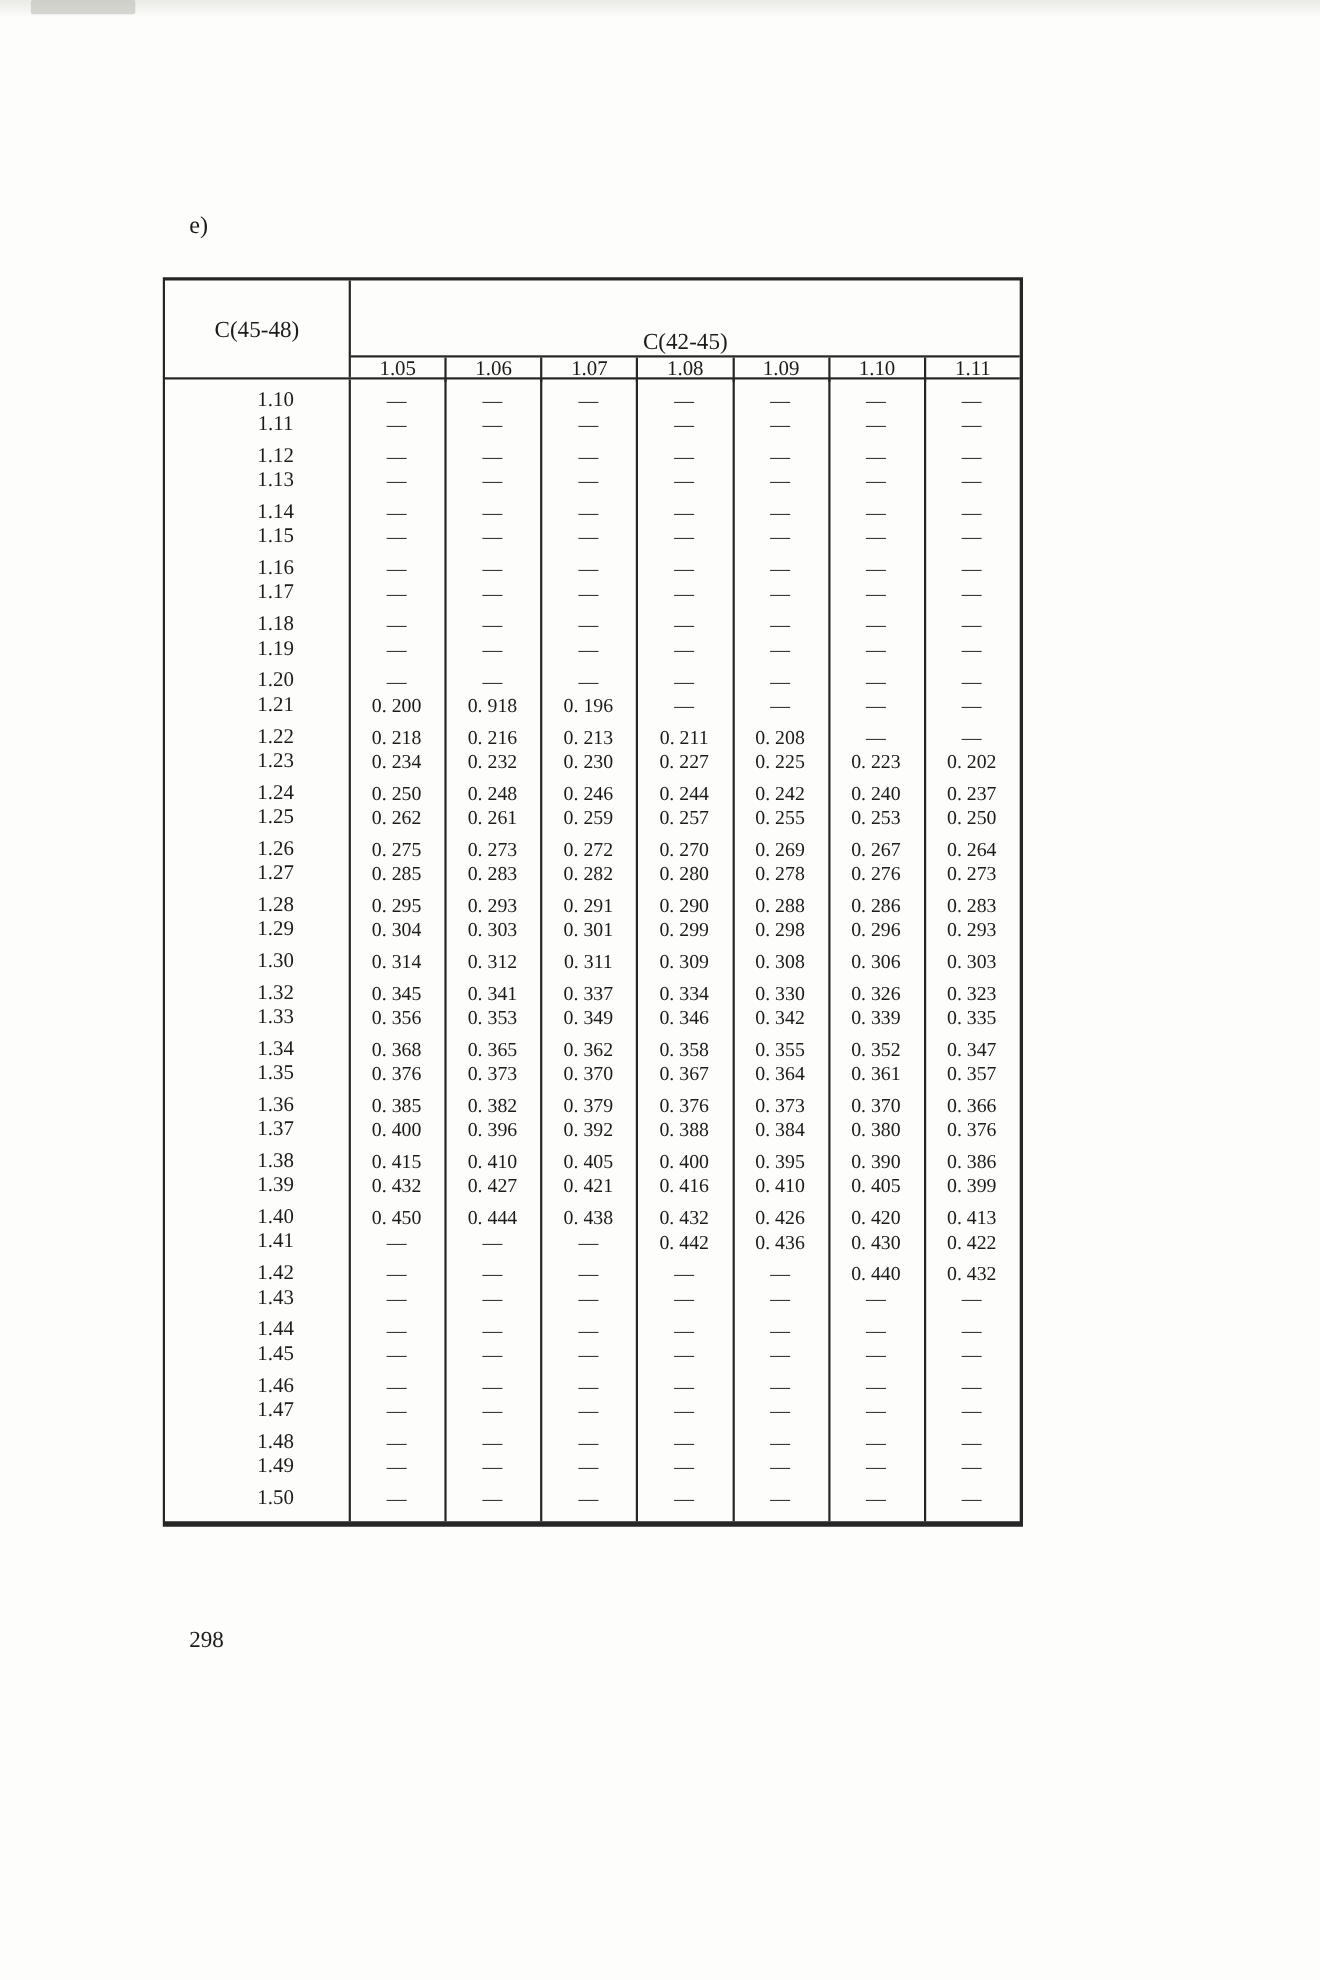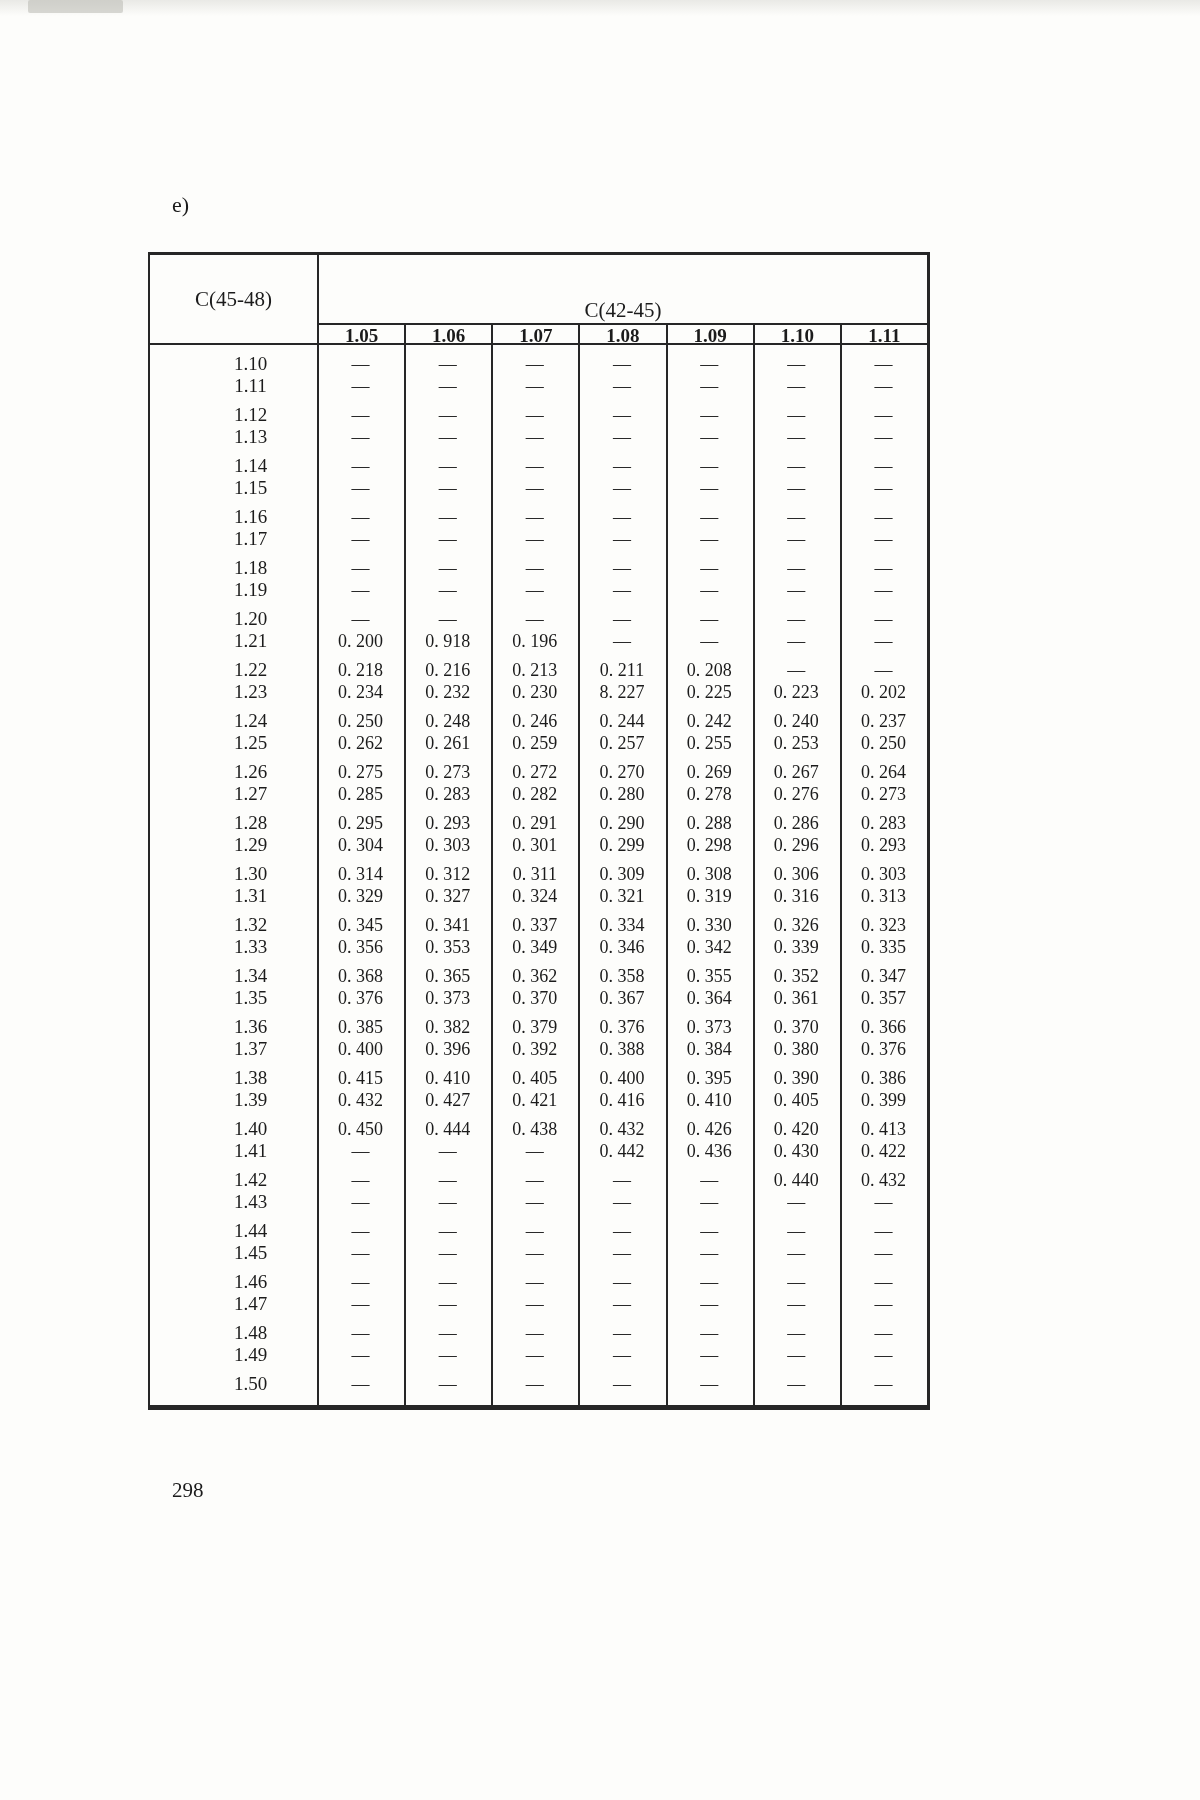--- a/index.html
+++ b/index.html
@@ -88,21 +88,21 @@
   .col-headers {
     flex: 1;
     display: flex;
   }
   .ch-cell {
     flex: 1;
     display: flex;
     align-items: center;
     justify-content: center;
     font-size: 19px;
-    font-weight: bold;
+    font-weight: normal;
     border-left: 2px solid #262626;
     box-sizing: border-box;
     text-align: right;
   }
   .ch-cell:first-child { border-left: none; }
   .tbody {
     position: relative;
     padding: 8px 0 10px 0;
   }
   .trow {
@@ -293,21 +293,21 @@
           <div class="cell value-cell">0. 211</div>
           <div class="cell value-cell">0. 208</div>
           <div class="cell value-cell">—</div>
           <div class="cell value-cell">—</div>
         </div>
         <div class="trow">
           <div class="cell label-cell">1.23</div>
           <div class="cell value-cell">0. 234</div>
           <div class="cell value-cell">0. 232</div>
           <div class="cell value-cell">0. 230</div>
-          <div class="cell value-cell">8. 227</div>
+          <div class="cell value-cell">0. 227</div>
           <div class="cell value-cell">0. 225</div>
           <div class="cell value-cell">0. 223</div>
           <div class="cell value-cell">0. 202</div>
         </div>
         <div class="trow group-gap">
           <div class="cell label-cell">1.24</div>
           <div class="cell value-cell">0. 250</div>
           <div class="cell value-cell">0. 248</div>
           <div class="cell value-cell">0. 246</div>
           <div class="cell value-cell">0. 244</div>
@@ -367,30 +367,20 @@
         </div>
         <div class="trow group-gap">
           <div class="cell label-cell">1.30</div>
           <div class="cell value-cell">0. 314</div>
           <div class="cell value-cell">0. 312</div>
           <div class="cell value-cell">0. 311</div>
           <div class="cell value-cell">0. 309</div>
           <div class="cell value-cell">0. 308</div>
           <div class="cell value-cell">0. 306</div>
           <div class="cell value-cell">0. 303</div>
-        </div>
-        <div class="trow">
-          <div class="cell label-cell">1.31</div>
-          <div class="cell value-cell">0. 329</div>
-          <div class="cell value-cell">0. 327</div>
-          <div class="cell value-cell">0. 324</div>
-          <div class="cell value-cell">0. 321</div>
-          <div class="cell value-cell">0. 319</div>
-          <div class="cell value-cell">0. 316</div>
-          <div class="cell value-cell">0. 313</div>
         </div>
         <div class="trow group-gap">
           <div class="cell label-cell">1.32</div>
           <div class="cell value-cell">0. 345</div>
           <div class="cell value-cell">0. 341</div>
           <div class="cell value-cell">0. 337</div>
           <div class="cell value-cell">0. 334</div>
           <div class="cell value-cell">0. 330</div>
           <div class="cell value-cell">0. 326</div>
           <div class="cell value-cell">0. 323</div>

